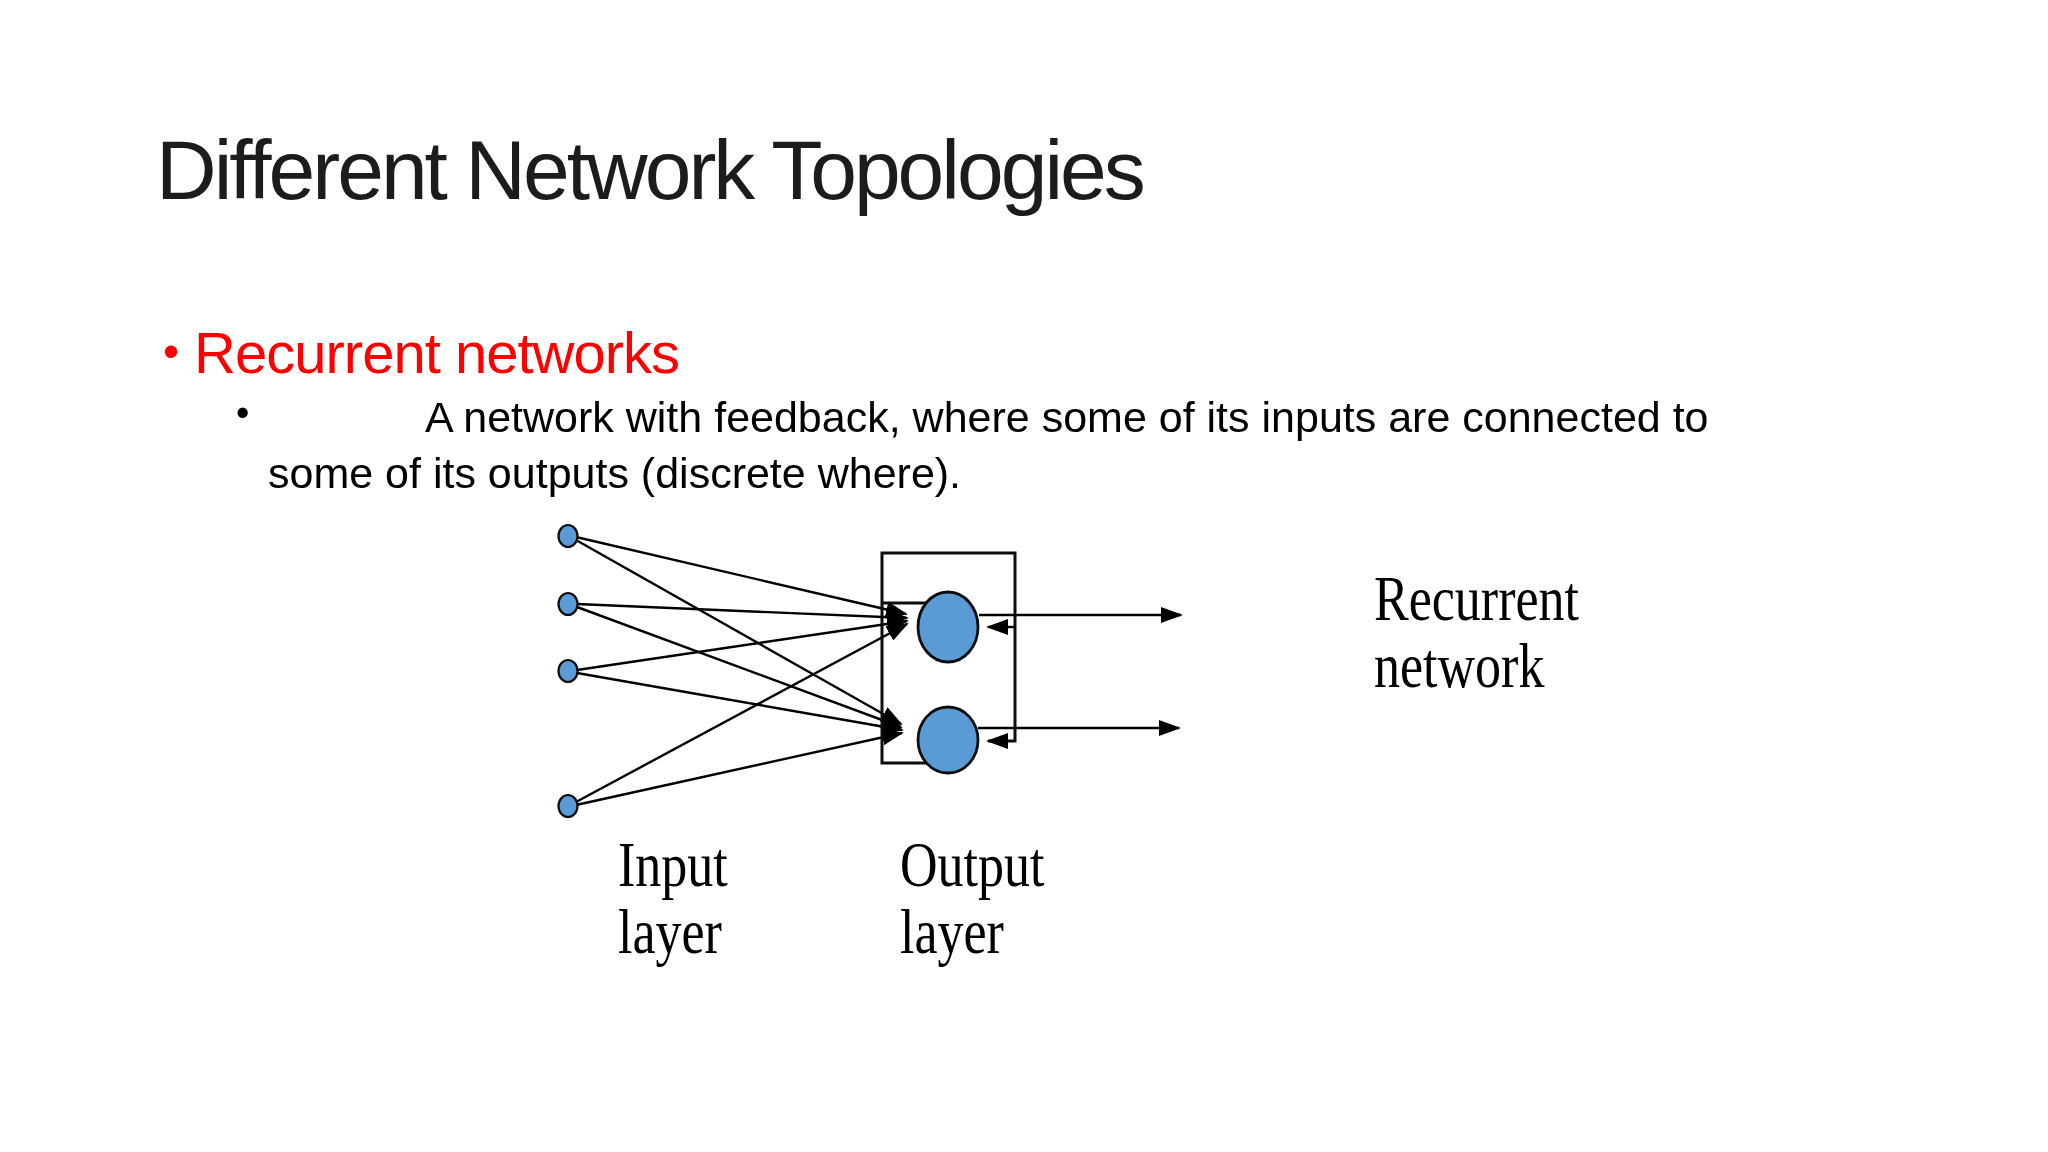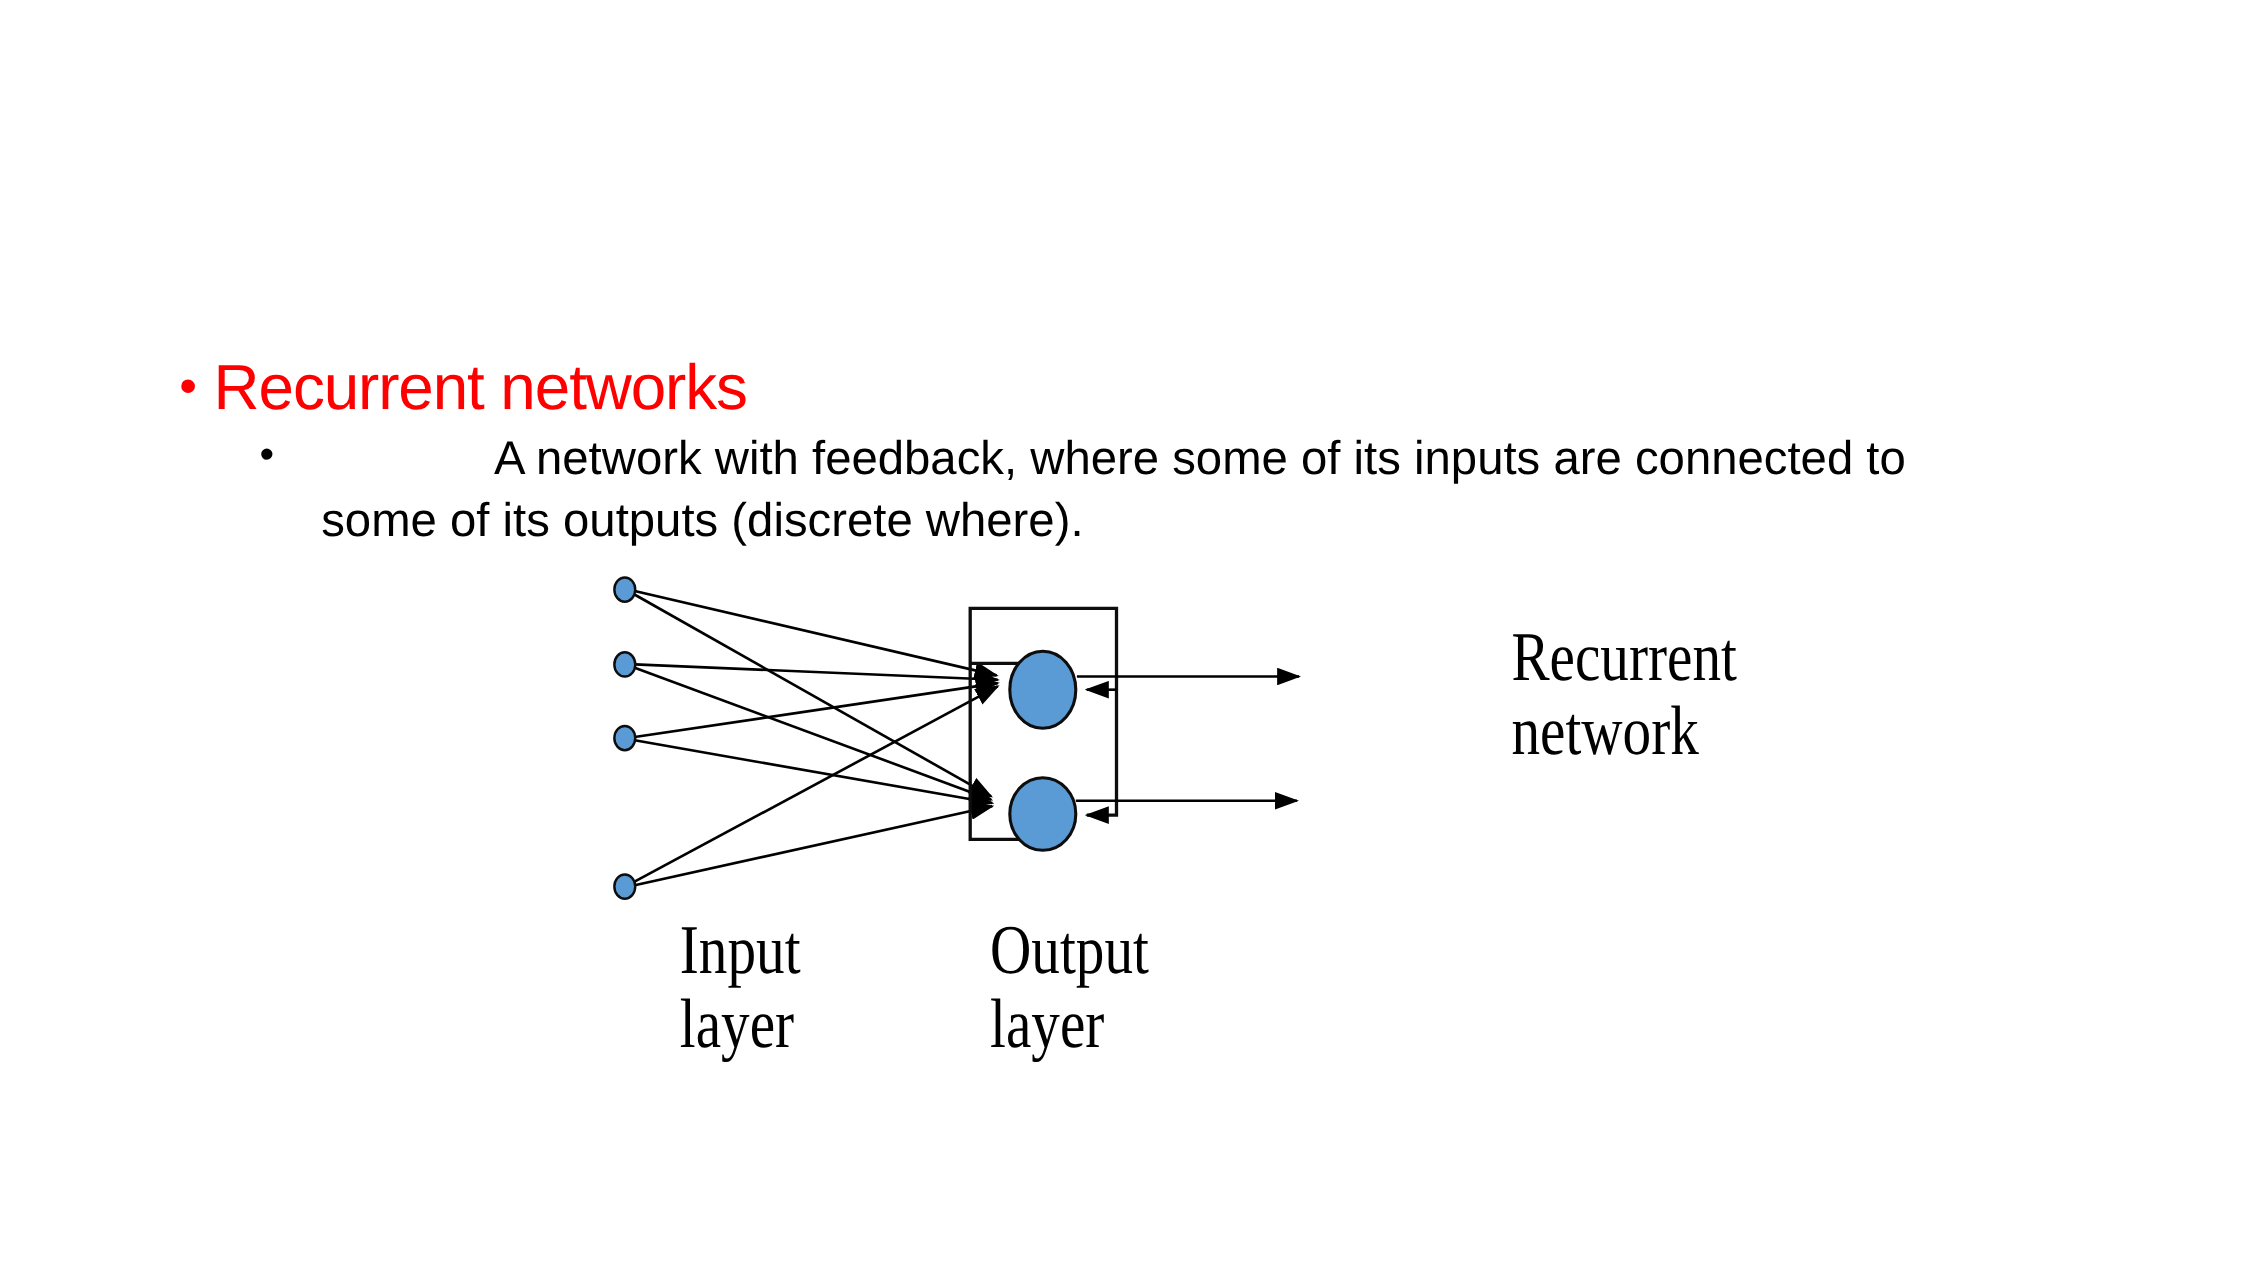--- a/index.html
+++ b/index.html
@@ -25,21 +25,21 @@
   }
   .bullet1 .marker {
     display:inline-block; font-size:46px; vertical-align:6px; margin-right:16px;
   }
   .bullet2-marker {
     position:absolute; left:236px; top:392px;
     font-size:38px; color:#000;
   }
   .bullet2-text {
     position:absolute; left:268px; top:390px; width:1640px;
-    font-size:43px; line-height:1.3; color:#000;margin-left:24px;
+    font-size:43px; line-height:1.3; color:#000;
   }
   .bullet2-text .line1 { display:block; padding-left:157px; }
   .bullet2-text .line2 { display:block; }
   .diagram-svg { position:absolute; left:0; top:0; width:2048px; height:1152px; }
   .conn  { stroke:#000; stroke-width:2.4px; fill:none; }
   .boxln { stroke:#0d0d0d; stroke-width:3px; fill:none; }
   .outln { stroke:#000; stroke-width:2.4px; fill:none; }
   .node  { fill: var(--node-fill, #5b9bd5); stroke:#0d0d0d; stroke-width:2.8px; }
   .node-sm { fill: var(--node-fill, #5b9bd5); stroke:#0d0d0d; stroke-width:2.2px; }
   .serif-label {
@@ -51,20 +51,21 @@
   }
   .label-input  { left:618px;  top:832px; }
   .label-output { left:900px;  top:832px; }
   .label-recurrent { left:1374px; top:566px; }
 </style>
 </head>
 <body>
 
 <div class="slide">
 
+  <div class="title">Different Network Topologies</div>
 
   <div class="bullet1">
     <span class="marker">•</span><span>Recurrent networks</span>
   </div>
 
   <div class="bullet2-marker">•</div>
   <div class="bullet2-text">
     <span class="line1">A network with feedback, where some of its inputs are connected to</span>
     <span class="line2">some of its outputs (discrete where).</span>
   </div>

